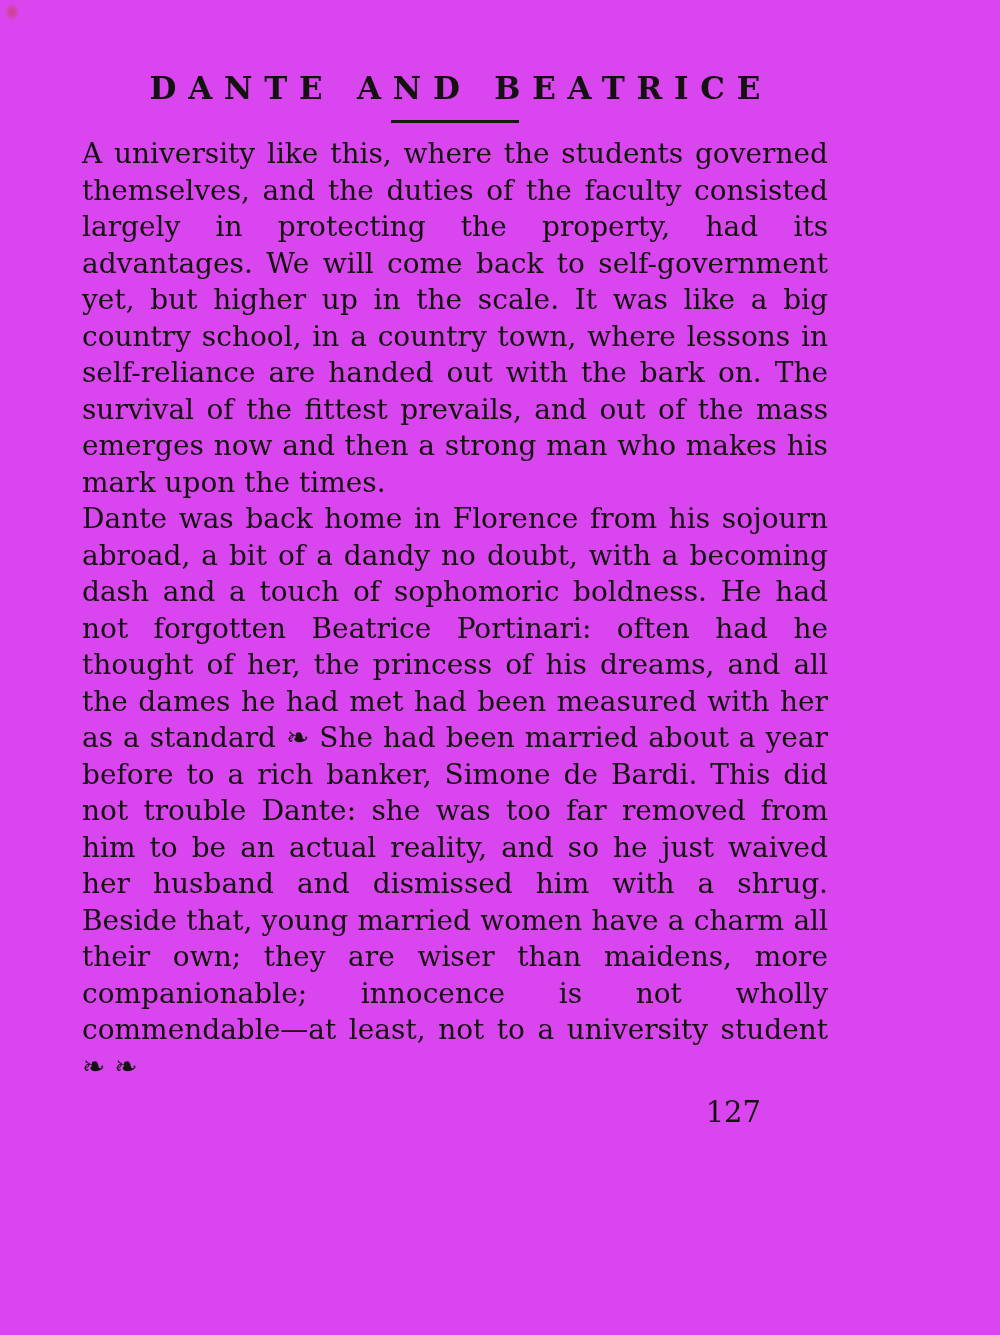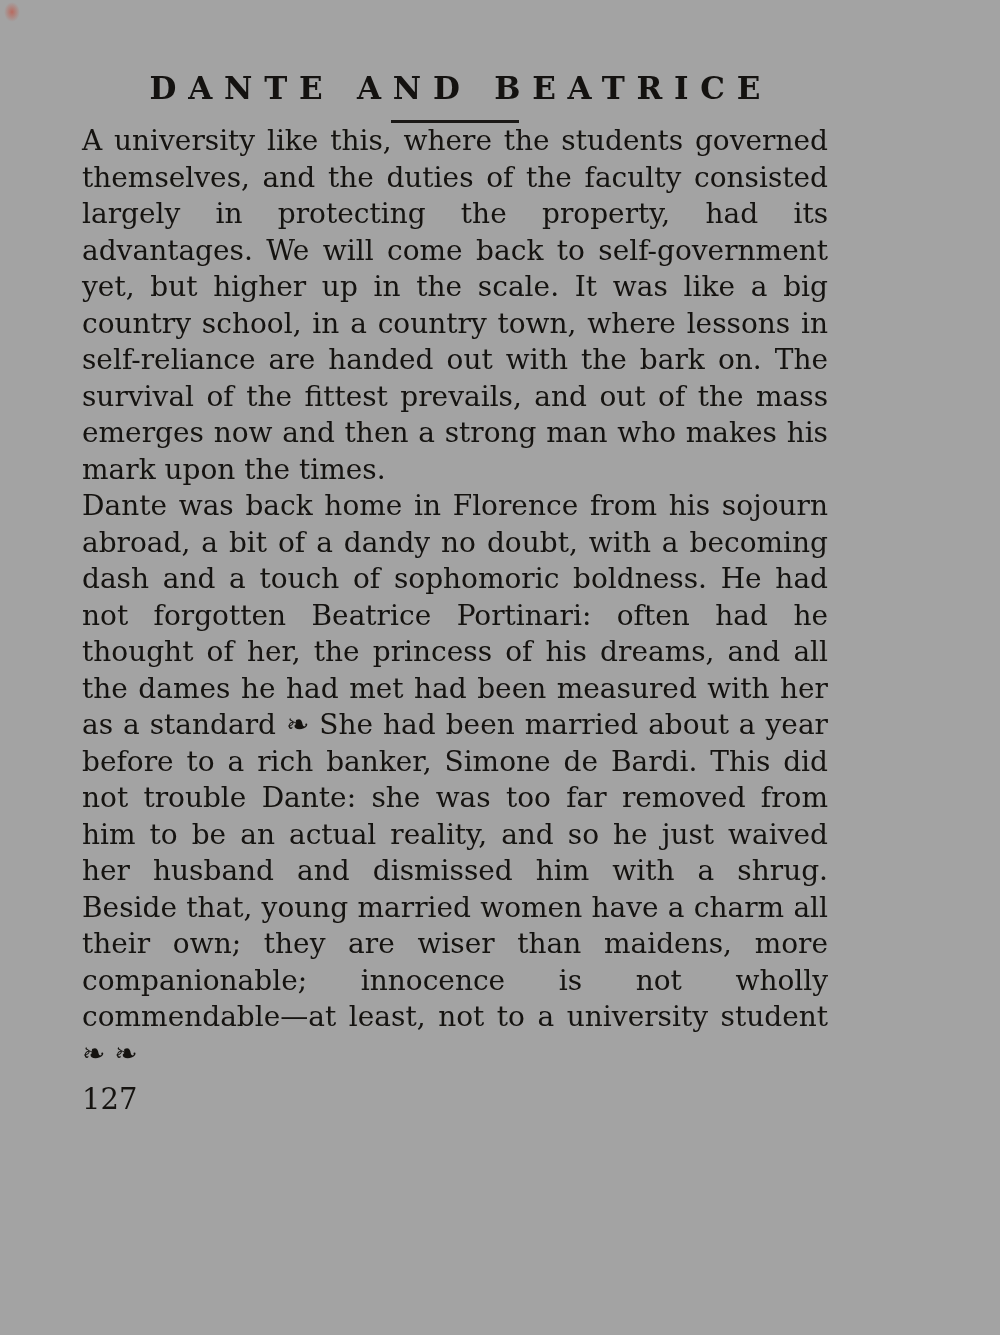--- a/index.html
+++ b/index.html
@@ -5,21 +5,21 @@
   html, body {
     margin: 0;
     padding: 0;
     background: #e9e7e0;
   }
   .page {
     position: relative;
     width: 1000px;
     height: 1335px;
     margin: 0 auto;
-    background: #a3a3a3;
+    background: #d946ef;
     overflow: hidden;
     font-family: "DejaVu Serif", serif;
     color: #151310;
     box-sizing: border-box;
     padding-top: 70px;
   }
   .scan-artifact {
     position: absolute;
     top: 2px;
     left: 4px;
@@ -46,32 +46,34 @@
     height: 3px;
     background: #1a1816;
     margin: 14px auto 0 auto;
     
     position: relative;
     left: -45px;
   }
   .body-block {
     width: 746px;
     margin-left: 82px;
+    margin-top: 13px;
     font-size: 28px;
     line-height: 36.5px;
     text-align: justify;
   }
   .body-block p {
     margin: 0;
     padding: 0;
   }
   .folio {
     width: 746px;
     margin-left: 82px;
     margin-top: 10px;
+    text-align: right;
     padding-right: 67px;
     box-sizing: border-box;
     font-size: 29px;
     color: #151310;
   }
 </style>
 </head>
 <body>
 
 <div class="page">

